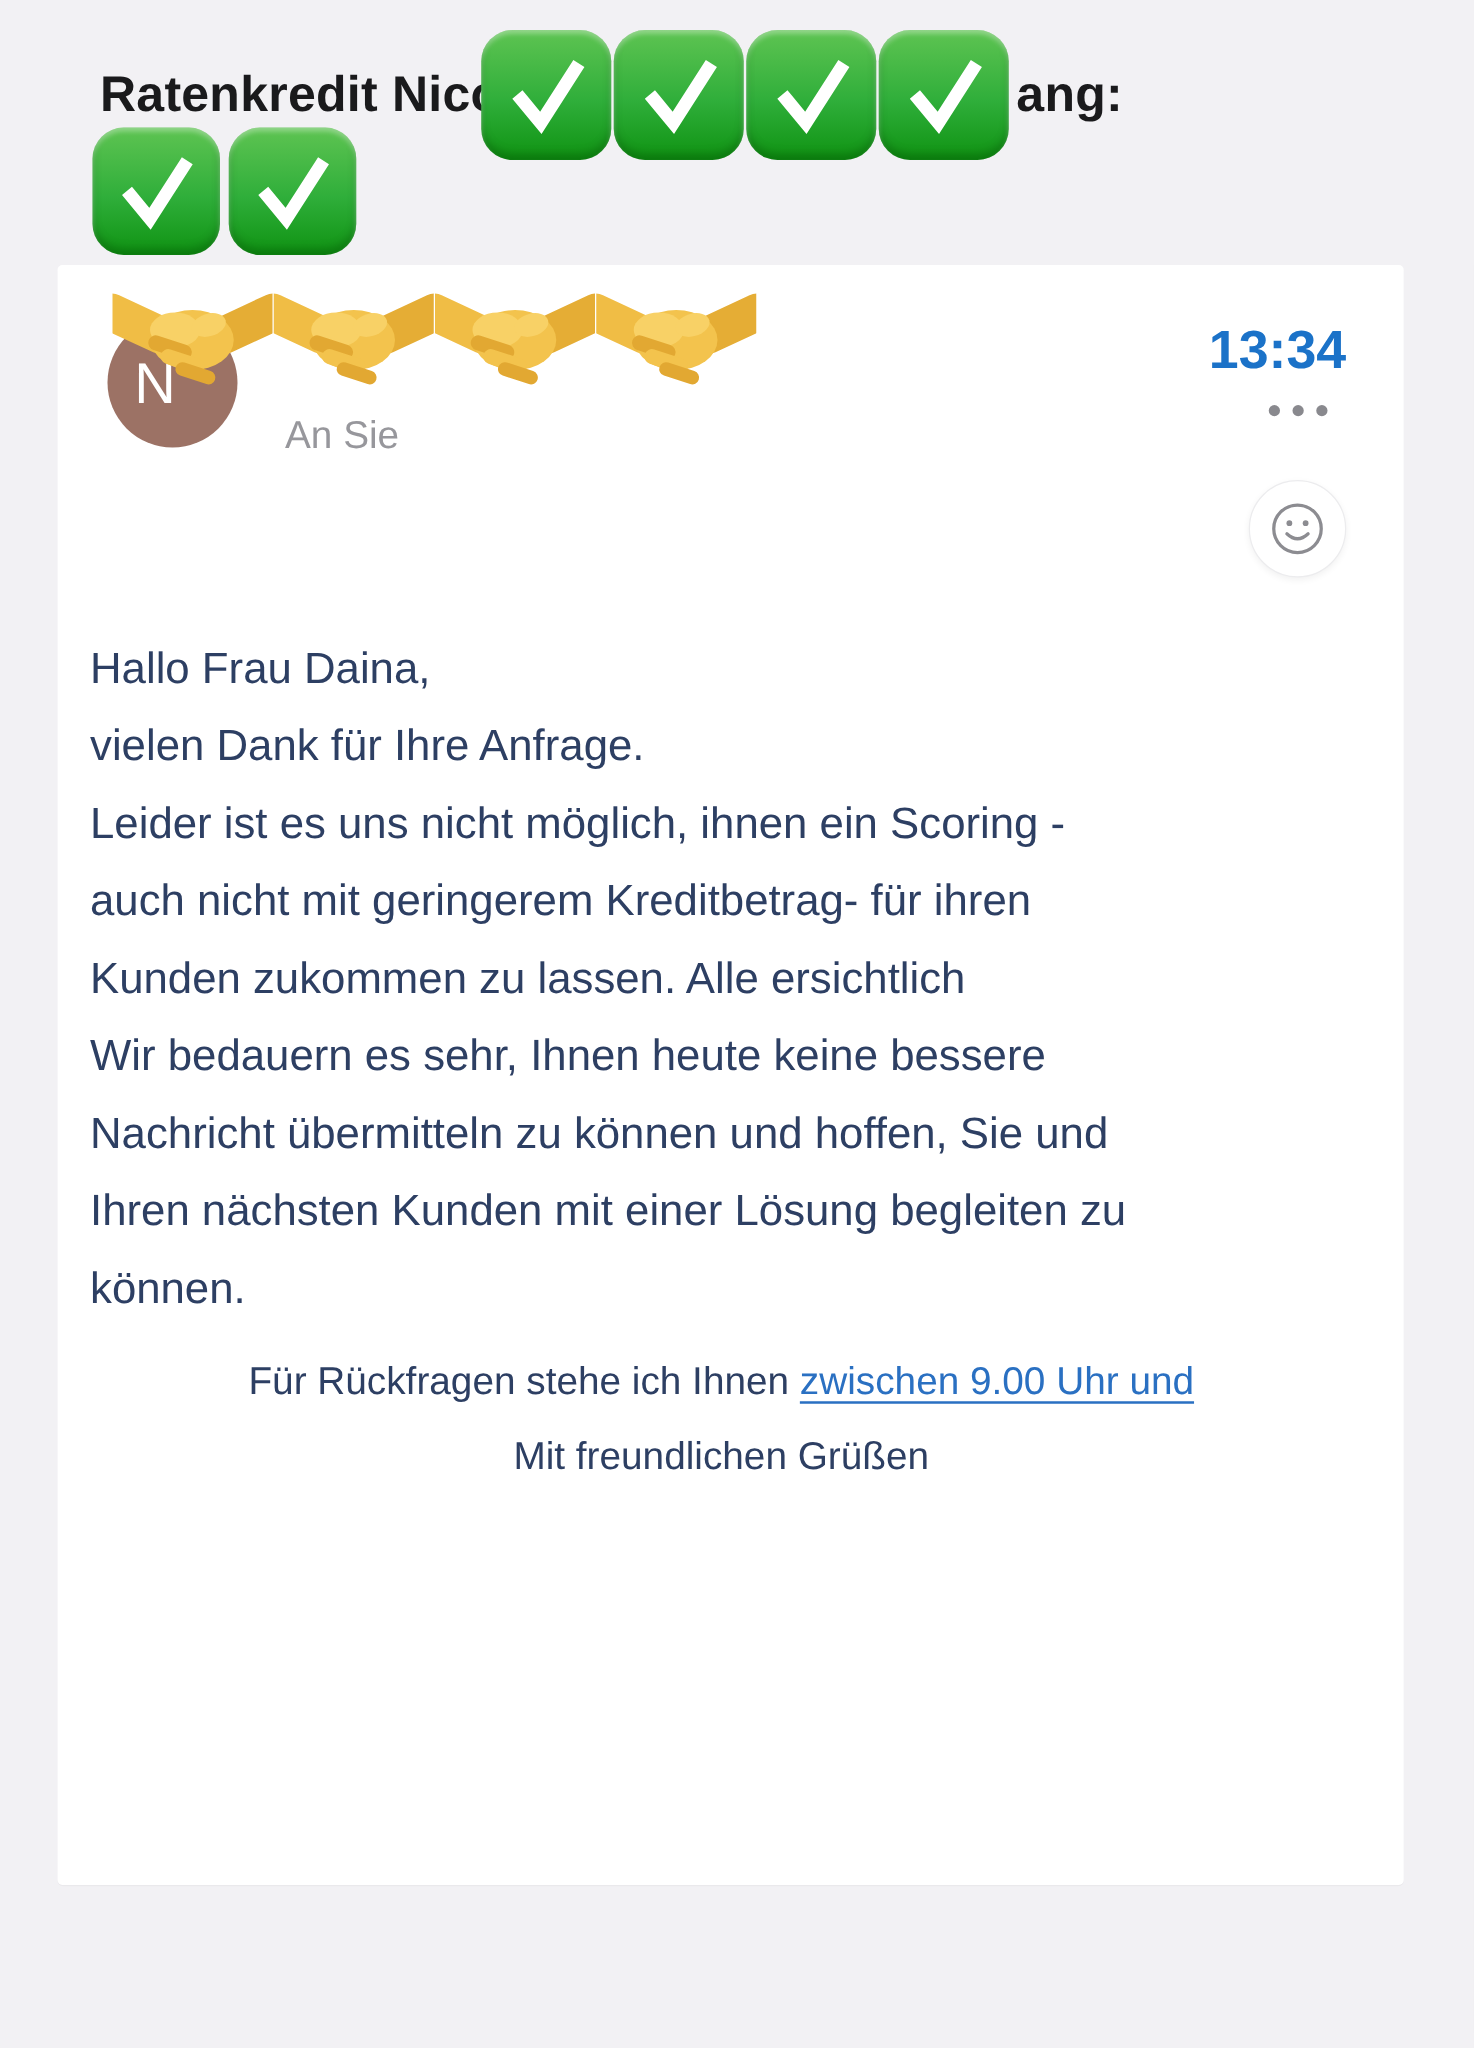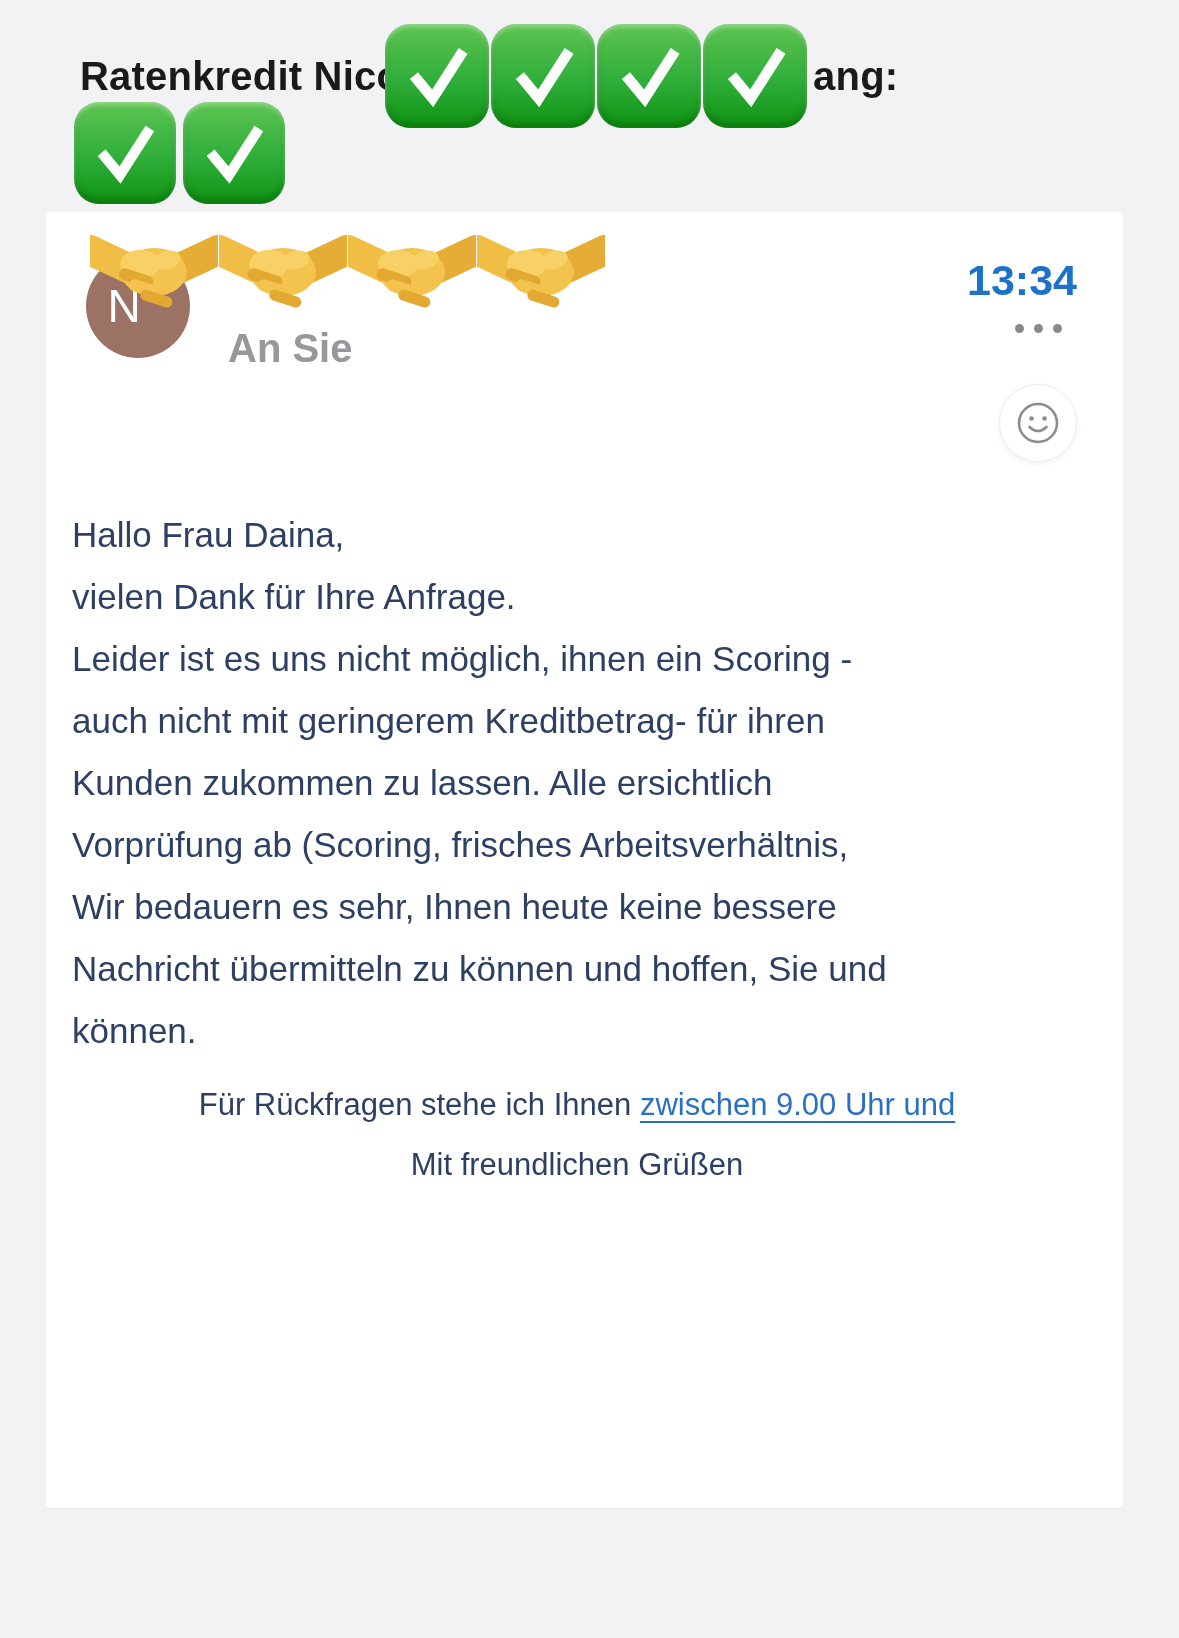--- a/index.html
+++ b/index.html
@@ -28,21 +28,21 @@
 
   .avatar{position:absolute;left:40px;top:42px;width:104px;height:104px;border-radius:50%;
     background:var(--avatar-bg,#9c7265);display:flex;align-items:center;justify-content:center;
     color:#fff;font-size:46px;font-weight:400;z-index:1;border:none;padding:0;cursor:pointer;}
   .avatar span{transform:translateX(-14px);}
 
   .handshake-row{position:absolute;left:44px;top:10px;display:flex;z-index:2;}
   .handshake-emoji{width:128px;height:98px;flex:0 0 auto;margin-right:1px;}
   .handshake-emoji svg{width:100%;height:100%;}
 
-  .to-label{position:absolute;left:182px;top:118px;font-size:40px;line-height:36px;color:var(--muted,#97979c);z-index:1;font-weight:bold;}
+  .to-label{position:absolute;left:182px;top:118px;font-size:31px;line-height:36px;color:var(--muted,#97979c);z-index:1;}
 
   .time{position:absolute;right:46px;top:44px;font-size:43px;font-weight:600;color:var(--time,#1b72c8);}
 
   .more-btn{position:absolute;right:57px;top:108px;display:flex;gap:10px;background:none;border:none;padding:4px;cursor:pointer;}
   .more-btn i{width:9px;height:9px;border-radius:50%;background:#89898e;display:block;}
 
   .reaction-btn{position:absolute;right:46px;top:172px;width:78px;height:78px;border-radius:50%;
     background:#fff;border:1px solid #ececee;box-shadow:0 2px 6px rgba(0,0,0,.06);
     display:flex;align-items:center;justify-content:center;padding:0;cursor:pointer;}
   .reaction-btn svg{width:44px;height:44px;}
@@ -182,23 +182,23 @@
         <path d="M13.5 26 Q22 34 30.5 26" fill="none" stroke="#8c8c91" stroke-width="2.6" stroke-linecap="round"></path>
       </svg>
     </button>
 
     <div class="body-text">
       <div class="body-line">Hallo Frau Daina,</div>
       <div class="body-line">vielen Dank für Ihre Anfrage.</div>
       <div class="body-line">Leider ist es uns nicht möglich, ihnen ein Scoring -</div>
       <div class="body-line">auch nicht mit geringerem Kreditbetrag- für ihren</div>
       <div class="body-line">Kunden zukommen zu lassen. Alle ersichtlich</div>
-      <div class="body-line">Vorprüfung ab (Scoring, frisches Arbeitsverhältnis,</div>
       <div class="body-line">Wir bedauern es sehr, Ihnen heute keine bessere</div>
       <div class="body-line">Nachricht übermitteln zu können und hoffen, Sie und</div>
+      <div class="body-line">Ihren nächsten Kunden mit einer Lösung begleiten zu</div>
       <div class="body-line">können.</div>
 
       <div class="closing">
         <div class="body-line">
           <span>Für Rückfragen stehe ich Ihnen </span><a class="body-link">zwischen 9.00 Uhr und</a>
         </div>
         <div class="body-line">Mit freundlichen Grüßen</div>
       </div>
     </div>
 

